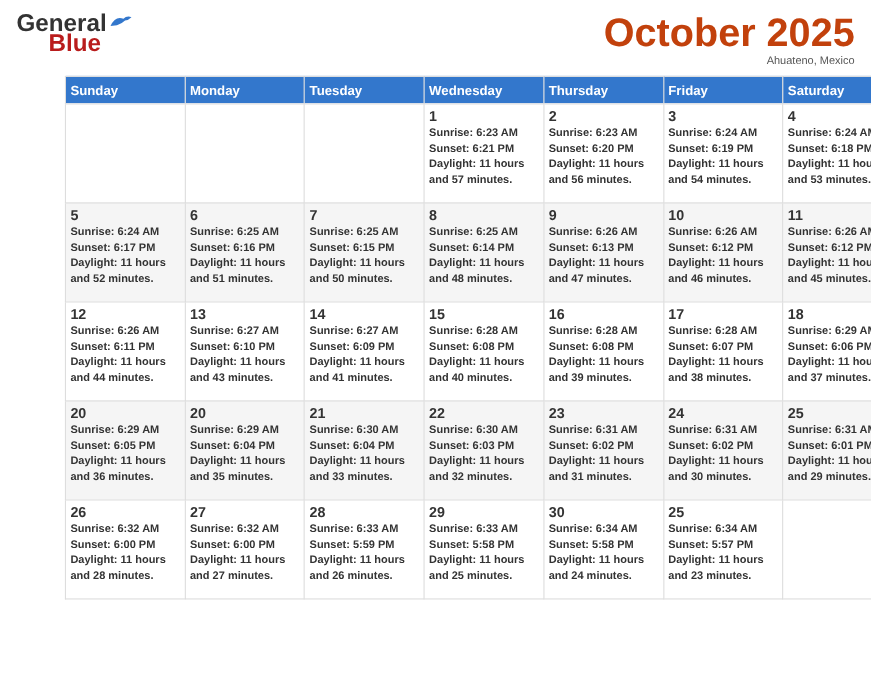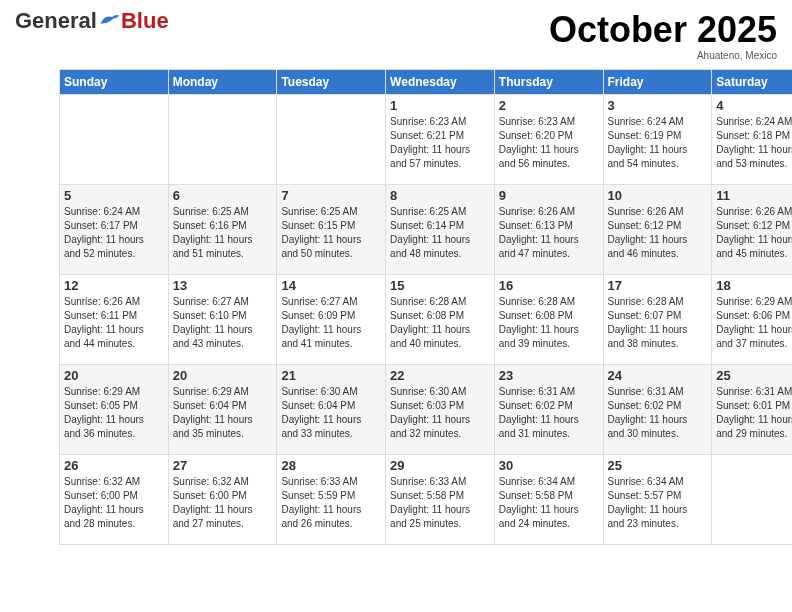--- a/index.html
+++ b/index.html
@@ -38,21 +38,21 @@
       height: 20px;
       margin-left: 2px;
       margin-bottom: 2px;
     }
     .title-area {
       text-align: right;
     }
     .month-title {
       font-size: 36px;
       font-weight: bold;
-      color: #000000;
+      color: #c2410c;
       line-height: 1.1;
     }
     .location-title {
       font-size: 10px;
       color: #555;
     }
     .calendar-table {
       width: 100%;
       border-collapse: collapse;
       font-size: 11px;
@@ -83,31 +83,32 @@
       font-size: 13px;
       font-weight: bold;
       color: #333;
       display: block;
       margin-bottom: 2px;
     }
     .day-info {
       font-size: 10px;
       color: #333;
       line-height: 1.4;
+      font-weight: bold;
     }
     .empty-cell {
       background: #f9f9f9;
     }
   </style>
 </head>
 <body>
 
 <div class="header-area">
   <div class="logo">
-    <div style="display:flex;flex-direction:row;align-items:flex-end;">
+    <div style="display:flex;flex-direction:column;align-items:center;">
       <div style="display:flex;align-items:center;">
         <span class="logo-text-general">General</span>
         <svg class="logo-bird" viewBox="0 0 30 20" xmlns="http://www.w3.org/2000/svg">
           <path d="M2,15 Q8,2 18,6 Q22,2 28,4 Q24,8 20,8 Q16,12 10,14 Z" fill="#3377cc"></path>
         </svg>
       </div>
       <span class="logo-text-blue" style="margin-top:-4px;">Blue</span>
     </div>
   </div>
   <div class="title-area">

